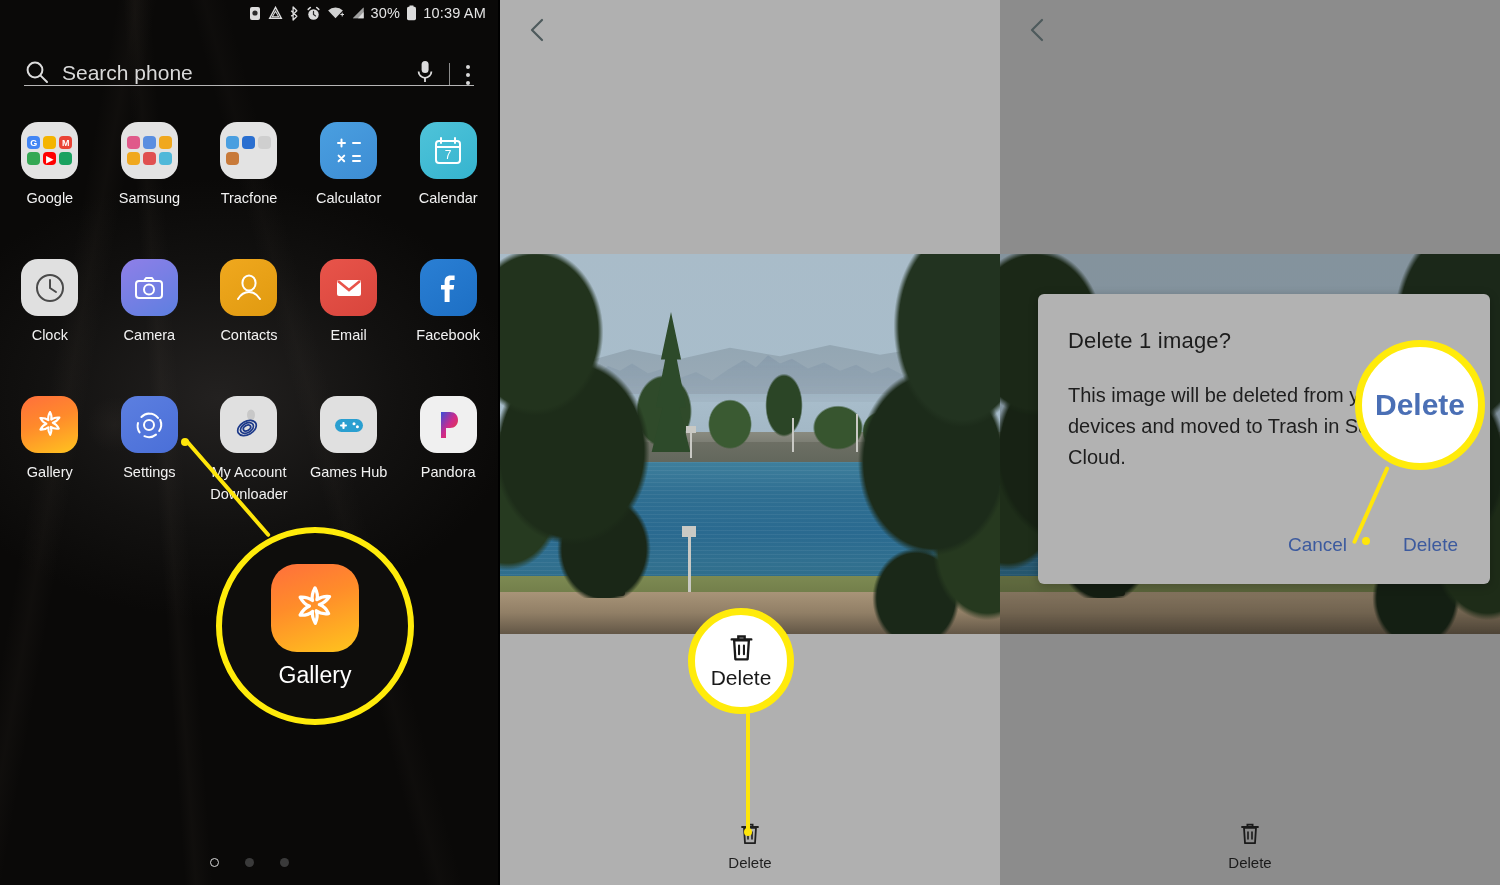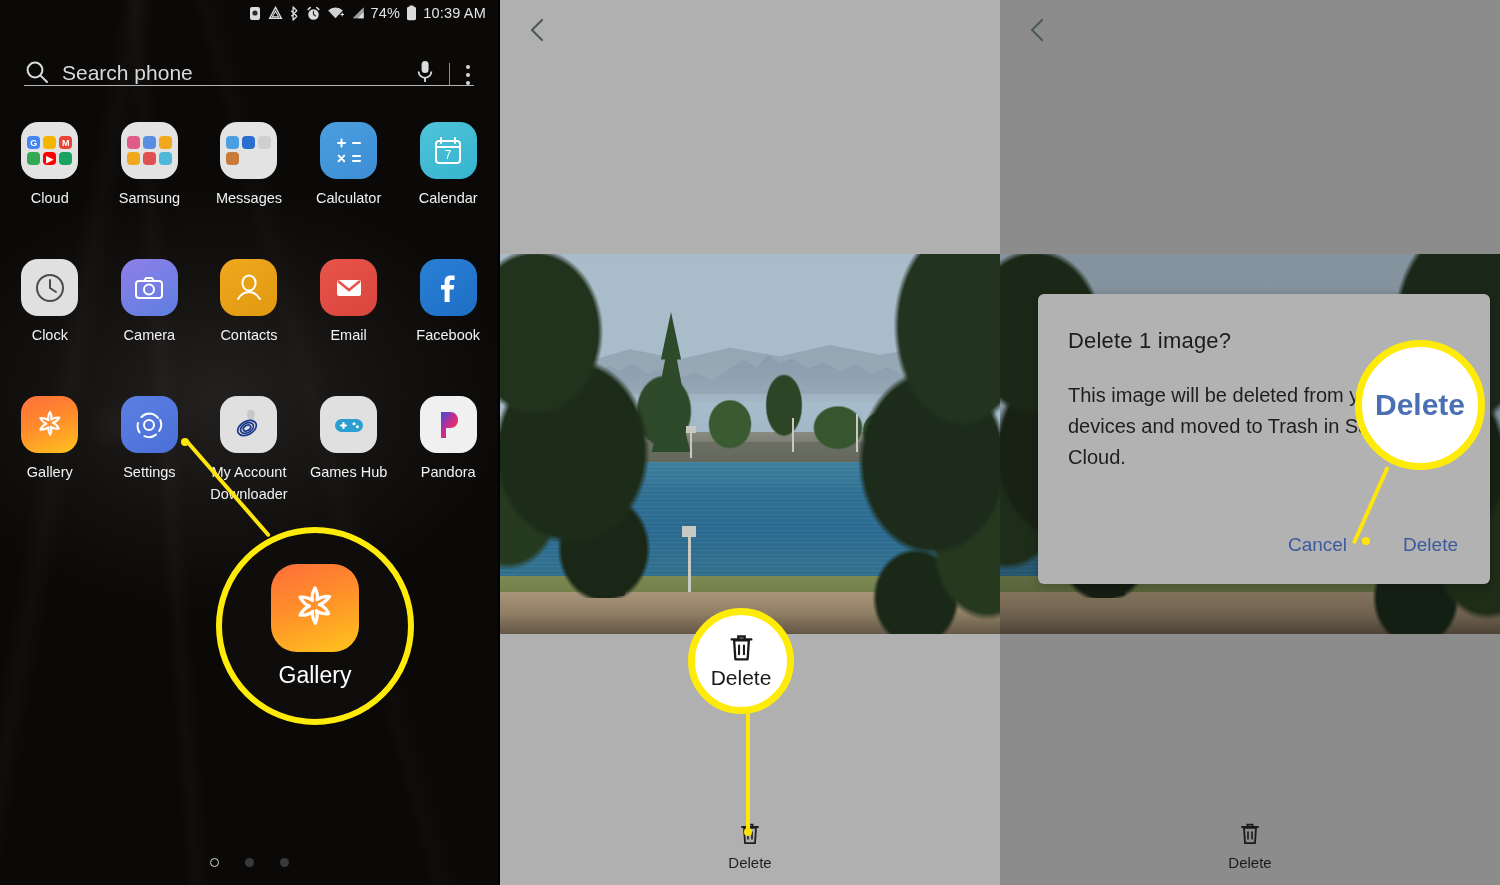--- a/index.html
+++ b/index.html
@@ -295,21 +295,21 @@
             <path d="M14.6 8.6h3M16.1 7.1v3" stroke="#dcdcdc" stroke-width="1.1" stroke-linecap="round"></path>
           </svg>
       </span>
       <span class="sb-ico">
         <svg width="15" height="14" viewBox="0 0 16 14">
             <path d="M14.5 1.2v11.4H3z" fill="#dcdcdc"></path>
             <path d="M14.5 1.2v11.4H3z" fill="#555" opacity=".45"></path>
             <path d="M14.5 6v6.6H8.5z" fill="#dcdcdc"></path>
           </svg>
       </span>
-      <span class="sb-text">74%</span>
+      <span class="sb-text">30%</span>
       <span class="sb-ico">
         <svg width="11" height="16" viewBox="0 0 11 16">
             <rect x="3.4" y="0.4" width="4.2" height="1.6" rx=".5" fill="#dcdcdc"></rect>
             <rect x="1" y="1.8" width="9" height="13.4" rx="1.6" fill="#dcdcdc"></rect>
           </svg>
       </span>
       <span class="sb-text">10:39 AM</span>
     </div>
 
     <div class="searchbar">
@@ -341,21 +341,21 @@
         <div class="app-icon ic-folder">
           <div class="folder-grid">
             <span class="fdot" style="background:#4285f4">G</span>
             <span class="fdot" style="background:#f4b400"></span>
             <span class="fdot" style="background:#ea4335">M</span>
             <span class="fdot" style="background:#34a853"></span>
             <span class="fdot" style="background:#ff0000">▶</span>
             <span class="fdot" style="background:#1aa260"></span>
           </div>
         </div>
-        <div class="app-label">Cloud</div>
+        <div class="app-label">Google</div>
       </div>
 
       <div class="app">
         <div class="app-icon ic-folder">
           <div class="folder-grid">
             <span class="fdot" style="background:#e05a8a"></span>
             <span class="fdot" style="background:#5a8ee0"></span>
             <span class="fdot" style="background:#f0a81e"></span>
             <span class="fdot" style="background:#f0a81e"></span>
             <span class="fdot" style="background:#e05050"></span>
@@ -369,21 +369,21 @@
         <div class="app-icon ic-folder">
           <div class="folder-grid">
             <span class="fdot" style="background:#4a9fe0"></span>
             <span class="fdot" style="background:#2a6fd0"></span>
             <span class="fdot" style="background:#cfcfcf"></span>
             <span class="fdot" style="background:#c87a3a"></span>
             <span class="fdot" style="background:#e3e3e3"></span>
             <span class="fdot" style="background:#e3e3e3"></span>
           </div>
         </div>
-        <div class="app-label">Messages</div>
+        <div class="app-label">Tracfone</div>
       </div>
 
       <div class="app">
         <div class="app-icon ic-calculator">
           <svg width="38" height="38" viewBox="0 0 38 38">
             <g stroke="#fff" stroke-width="2" stroke-linecap="round">
               <path d="M8 11h7M11.5 7.5v7"></path>
                 <path d="M23 11h7"></path>
               <path d="M8.6 23.6l5.6 5.6M14.2 23.6l-5.6 5.6"></path>
               <path d="M23 24h7M23 29h7"></path>

